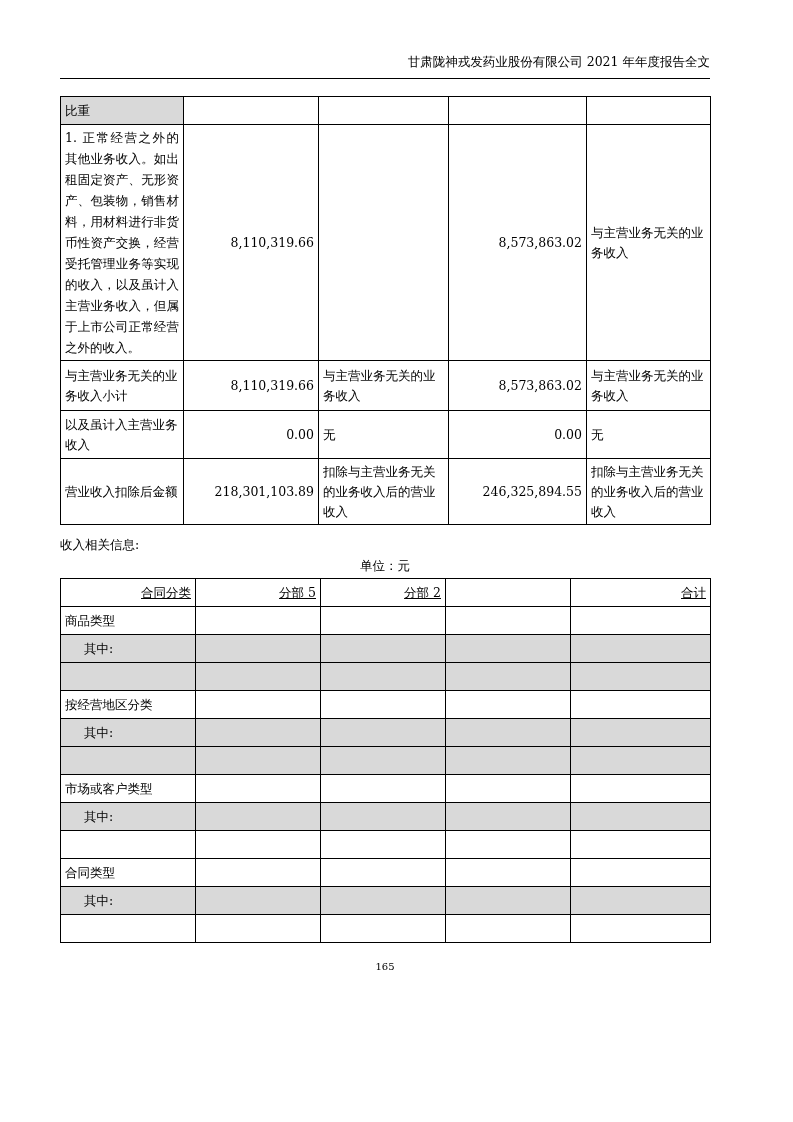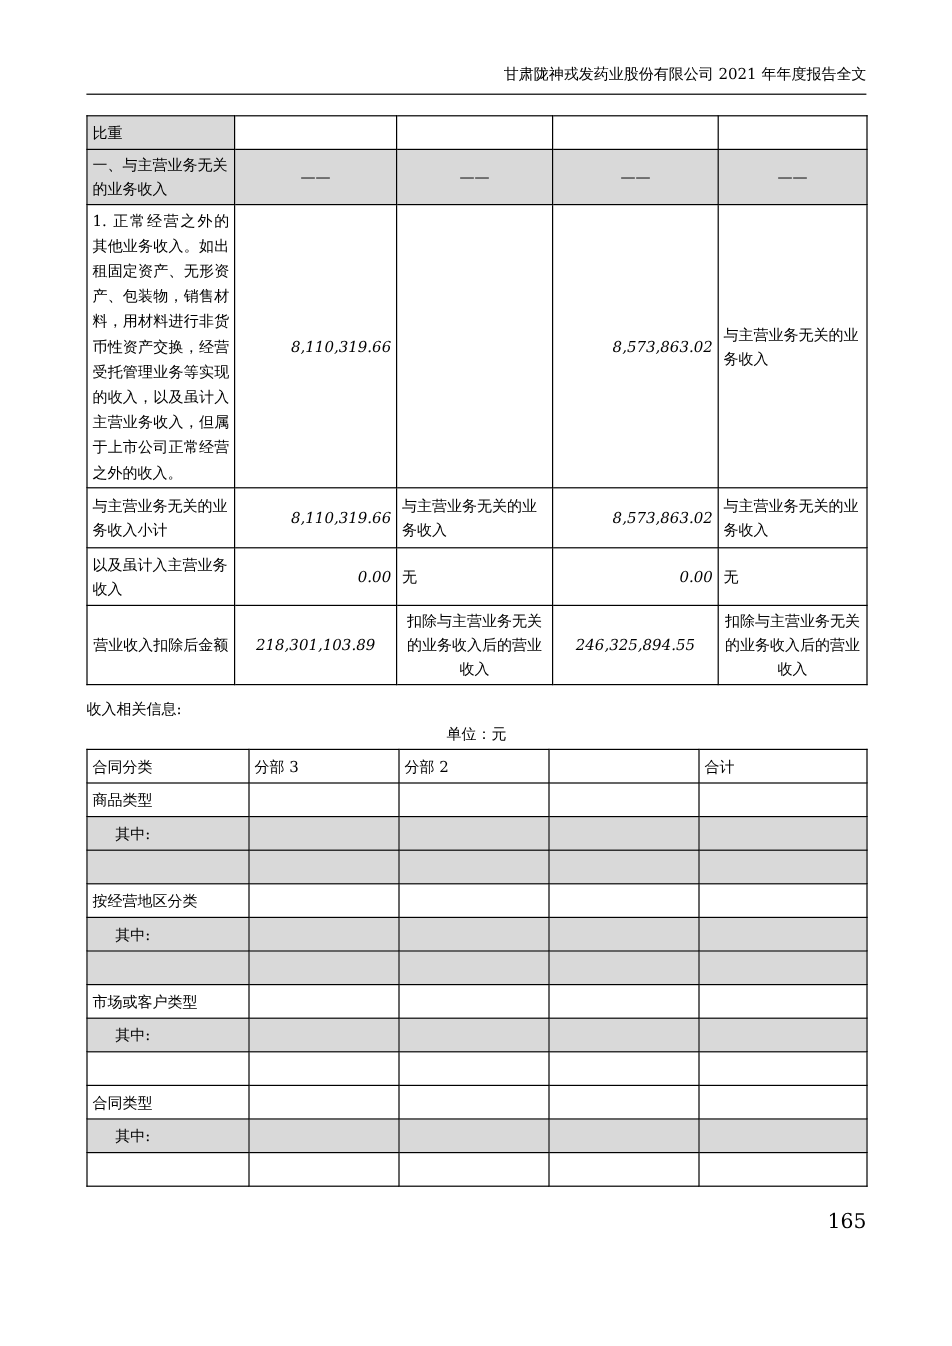--- a/index.html
+++ b/index.html
@@ -7,21 +7,21 @@
   body {
     width: 793px; height: 1122px;
     position: relative;
     font-family: "DejaVu Serif", "Liberation Serif", serif;
     color: #000;
     font-size: 12.5px;
     line-height: 1.6;
   }
   .content {
     position: absolute;
-    left: 72px; top: 0;
+    left: 60px; top: 0;
     width: 650px;
   }
   .doc-header {
     padding-top: 52px;
     text-align: right;
     font-size: 12.5px;
     white-space: nowrap;
   }
   .header-rule {
     border: none;
@@ -37,41 +37,41 @@
     border: 1px solid #000;
     font-size: 12.5px;
     font-weight: normal;
     padding: 2px 4px;
     vertical-align: middle;
     text-align: left;
     word-break: break-all;
     overflow: hidden;
   }
   .shade { background: #d9d9d9; }
-  .num { text-align: right; font-style: italic; }
+  .num { text-align: right; }
   .ctr { text-align: center; }
   .t1 { margin-top: 17px; }
   .t1 tr.r1 td { height: 28px; }
   .t1 tr.r2 td { height: 46px; }
   .t1 tr.r3 td { height: 236px; }
   .t1 tr.r3 td.lbl { line-height: 21px; vertical-align: top; text-align: justify; }
   .t1 tr.r4 td { height: 50px; }
   .t1 tr.r5 td { height: 42px; }
   .t1 tr.r6 td { height: 48px; }
-  .t1 tr.r7 td { height: 66px; text-align: center; }
+  .t1 tr.r7 td { height: 66px; }
   .income-info { margin-top: 10px; }
   .unit { margin-top: 2px; text-align: center; line-height: 18px; }
   .t2 { margin-top: 3px; }
   .t2 td, .t2 th { height: 28px; }
-  .t2 th { text-align: left; }
+  .t2 th { text-align: right; text-decoration: underline; }
   .t2 td.indent { padding-left: 23px; }
   .page-num {
     margin-top: 16px;
-    text-align: right;
-    font-size: 17px;
+    text-align: center;
+    font-size: 10px;
   }
 </style>
 </head>
 <body>
 
 <div class="content">
 
   <div class="doc-header">甘肃陇神戎发药业股份有限公司 2021 年年度报告全文</div>
   <hr class="header-rule">
 
@@ -84,27 +84,20 @@
         <col style="width:124px">
     </colgroup>
     <tbody>
       <tr class="r1">
         <td class="shade">比重</td>
         <td></td>
         <td></td>
         <td></td>
         <td></td>
       </tr>
-      <tr class="r2">
-        <td class="shade">一、与主营业务无关的业务收入</td>
-        <td class="shade ctr">——</td>
-        <td class="shade ctr">——</td>
-        <td class="shade ctr">——</td>
-        <td class="shade ctr">——</td>
-      </tr>
       <tr class="r3">
         <td class="lbl">1. 正常经营之外的其他业务收入。如出租固定资产、无形资产、包装物，销售材料，用材料进行非货币性资产交换，经营受托管理业务等实现的收入，以及虽计入主营业务收入，但属于上市公司正常经营之外的收入。</td>
         <td class="num">8,110,319.66</td>
         <td></td>
         <td class="num">8,573,863.02</td>
         <td>与主营业务无关的业务收入</td>
       </tr>
       <tr class="r4">
         <td>与主营业务无关的业务收入小计</td>
         <td class="num">8,110,319.66</td>
@@ -136,21 +129,21 @@
     <colgroup>
       <col style="width:135px">
         <col style="width:125px">
         <col style="width:125px">
         <col style="width:125px">
         <col style="width:140px">
     </colgroup>
     <tbody>
       <tr>
         <th>合同分类</th>
-        <th>分部 3</th>
+        <th>分部 5</th>
         <th>分部 2</th>
         <th></th>
         <th>合计</th>
       </tr>
       <tr>
         <td>商品类型</td>
         <td></td>
         <td></td>
         <td></td>
         <td></td>

